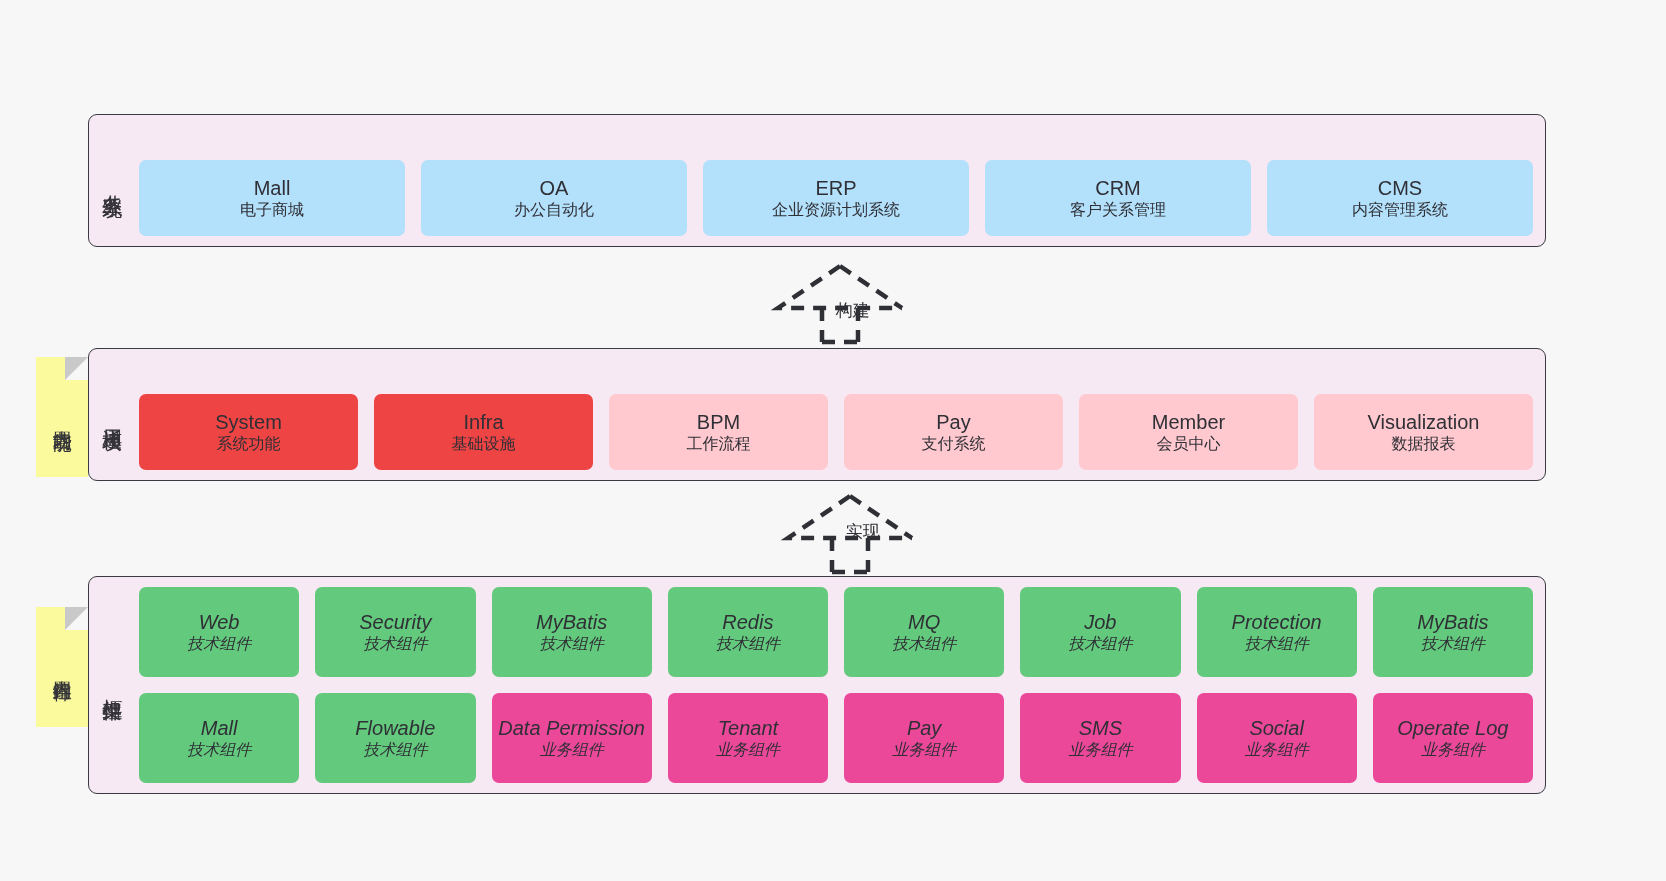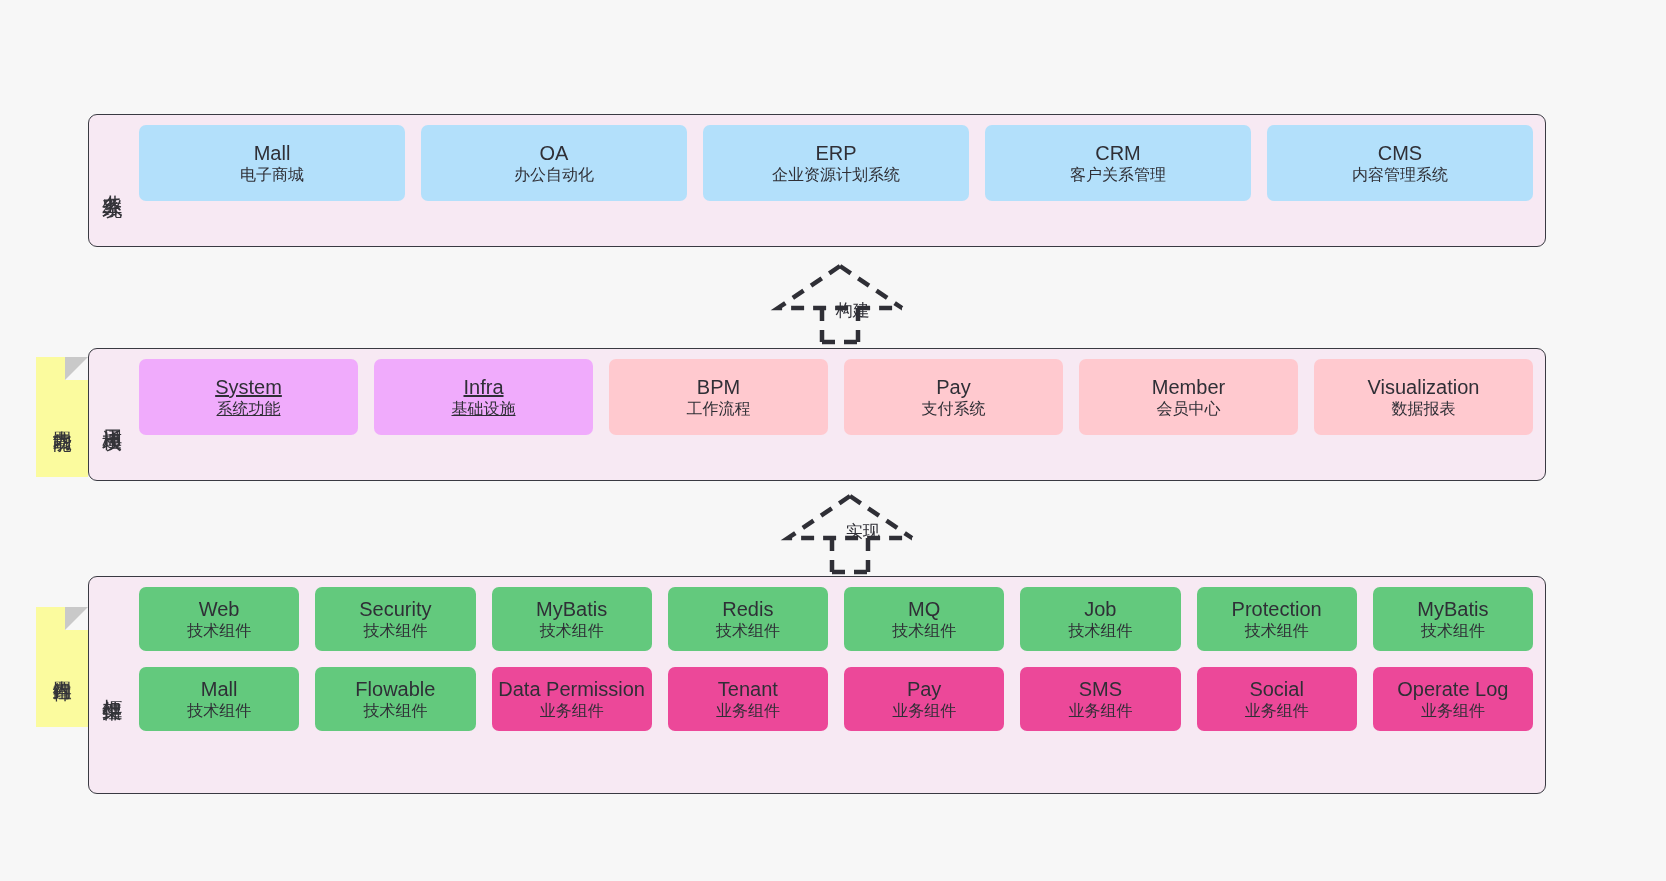--- a/index.html
+++ b/index.html
@@ -39,21 +39,21 @@
     writing-mode: vertical-rl;
     text-orientation: upright;
     line-height: 1.18;
     white-space: nowrap;
     padding: 2px 0;
   }
   .layer-body {
     flex: 1 1 auto;
     display: flex;
     flex-direction: column;
-    justify-content: flex-start;
+    justify-content: flex-end;
     gap: 16px;
     padding: 10px 12px 10px 4px;
   }
   .row {
     display: flex;
     gap: 16px;
     align-items: stretch;
   }
 
   
@@ -68,36 +68,36 @@
     color: #2f2f36;
     line-height: 1.22;
     padding: 6px 6px;
     min-width: 0;
   }
   .box .t1 { font-size: 20px; }
   .box .t2 { font-size: 16px; }
   .box.three .t1 { line-height: 1.2; }
 
   .box.blue        { background: #b3e0fb; }
-  .box.red         { background: #f0abfc; text-decoration: underline; }
+  .box.red         { background: #ef4444; }
   .box.pink        { background: #ffc9cf; }
   .box.green       { background: #63c97d; }
   .box.lightgreen  { background: #ec4899; }
 
   
   #layer-business { left: 88px; top: 114px; width: 1458px; height: 133px; }
   #layer-business .box { height: 76px; }
 
   
   #layer-common { left: 88px; top: 348px; width: 1458px; height: 133px; }
   #layer-common .box { height: 76px; }
 
   
   #layer-framework { left: 88px; top: 576px; width: 1458px; height: 218px; }
-  #layer-framework .box { height: 64px; }
+  #layer-framework .box { height: 90px; font-style: italic; }
 
   
   .note {
     position: absolute;
     width: 52px;
     background: #fbfb9e;
     display: flex;
     align-items: center;
     justify-content: center;
     font-size: 19px;

